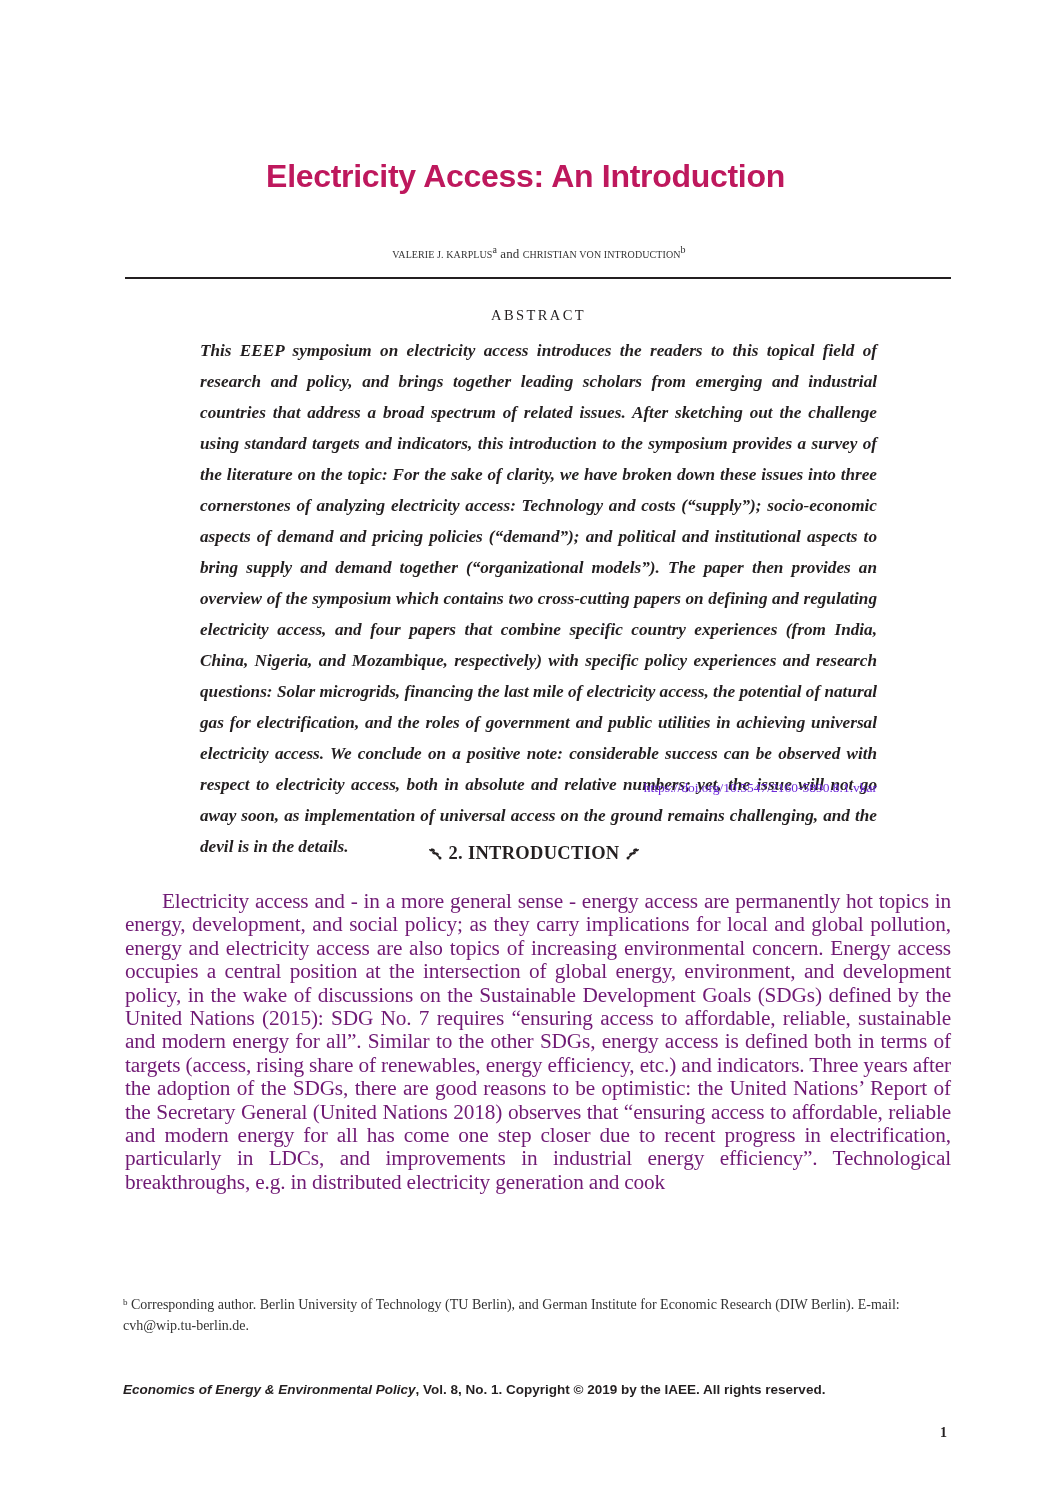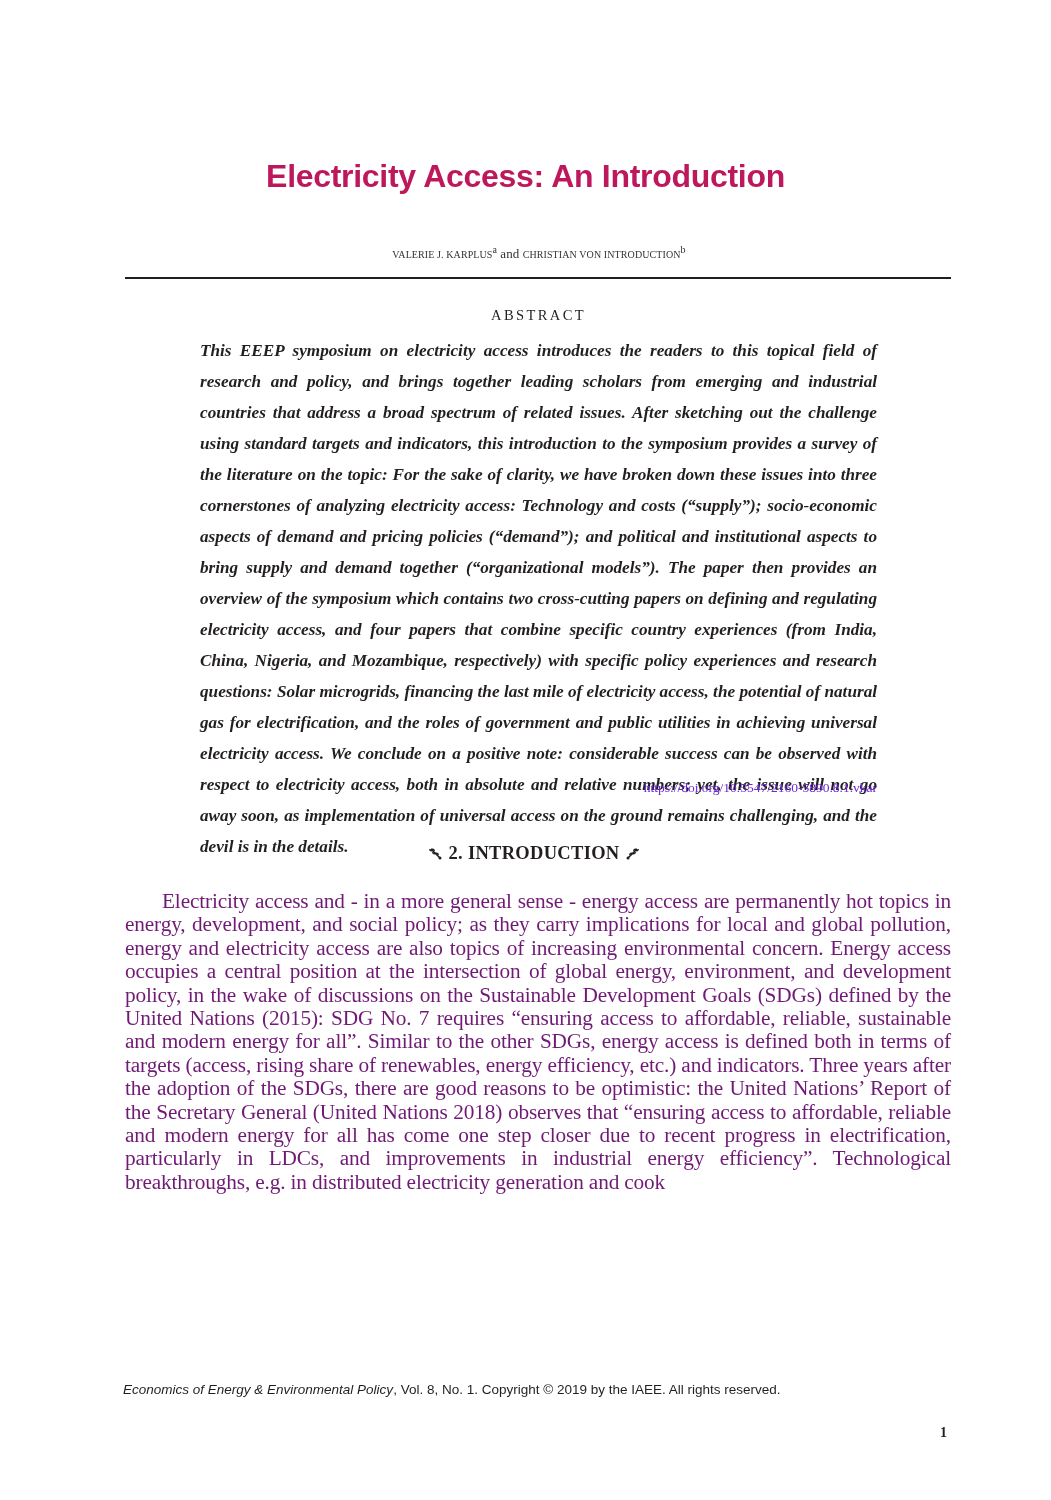--- a/index.html
+++ b/index.html
@@ -138,20 +138,21 @@
       vertical-align: 4px;
       line-height: 0;
     }
     .journal-line {
       position: absolute;
       left: 123px;
       top: 1382px;
       font-family: "Liberation Sans", "DejaVu Sans", sans-serif;
       font-size: 13.5px;
       color: #231f20;
+      font-weight: bold;
     }
     .journal-line i {
       font-style: italic;
     }
     .page-number {
       position: absolute;
       left: 940px;
       top: 1425px;
       font-size: 14px;
       font-weight: bold;
@@ -197,17 +198,18 @@
       <circle cx="2" cy="12" r="1.5" fill="#231f20"></circle>
     </svg>
   </span>
 </div>
 
 <div class="body-text">
   <p>Electricity access and - in a more general sense - energy access are permanently hot top­ics in energy, development, and social policy; as they carry implications for local and global pollution, energy and electricity access are also topics of increasing environmental concern. Energy access occupies a central position at the intersection of global energy, environment, and development policy, in the wake of discussions on the Sustainable Development Goals (SDGs) defined by the United Nations (2015): SDG No. 7 requires “ensuring access to affordable, reliable, sustainable and modern energy for all”. Similar to the other SDGs, energy access is defined both in terms of targets (access, rising share of renewables, energy efficiency, etc.) and indicators. Three years after the adoption of the SDGs, there are good reasons to be optimistic: the United Nations’ Report of the Secretary General (United Nations 2018) observes that “en­suring access to affordable, reliable and modern energy for all has come one step closer due to recent progress in electrification, particularly in LDCs, and improvements in industrial energy efficiency”. Technological breakthroughs, e.g. in distributed electricity generation and cook</p>
 </div>
 
 <div class="footnotes">
+  <p><sup>b</sup> <span>Corresponding author. Berlin University of Technology (TU Berlin), and German Institute for Economic Research (DIW Berlin). E-mail: cvh@wip.tu-berlin.de.</span></p>
 </div>
 
 <div class="journal-line"><i>Economics of Energy &amp; Environmental Policy</i><span>, Vol. 8, No. 1. Copyright © 2019 by the IAEE. All rights reserved.</span></div>
 
 <div class="page-number">1</div>
 
 </body></html>

